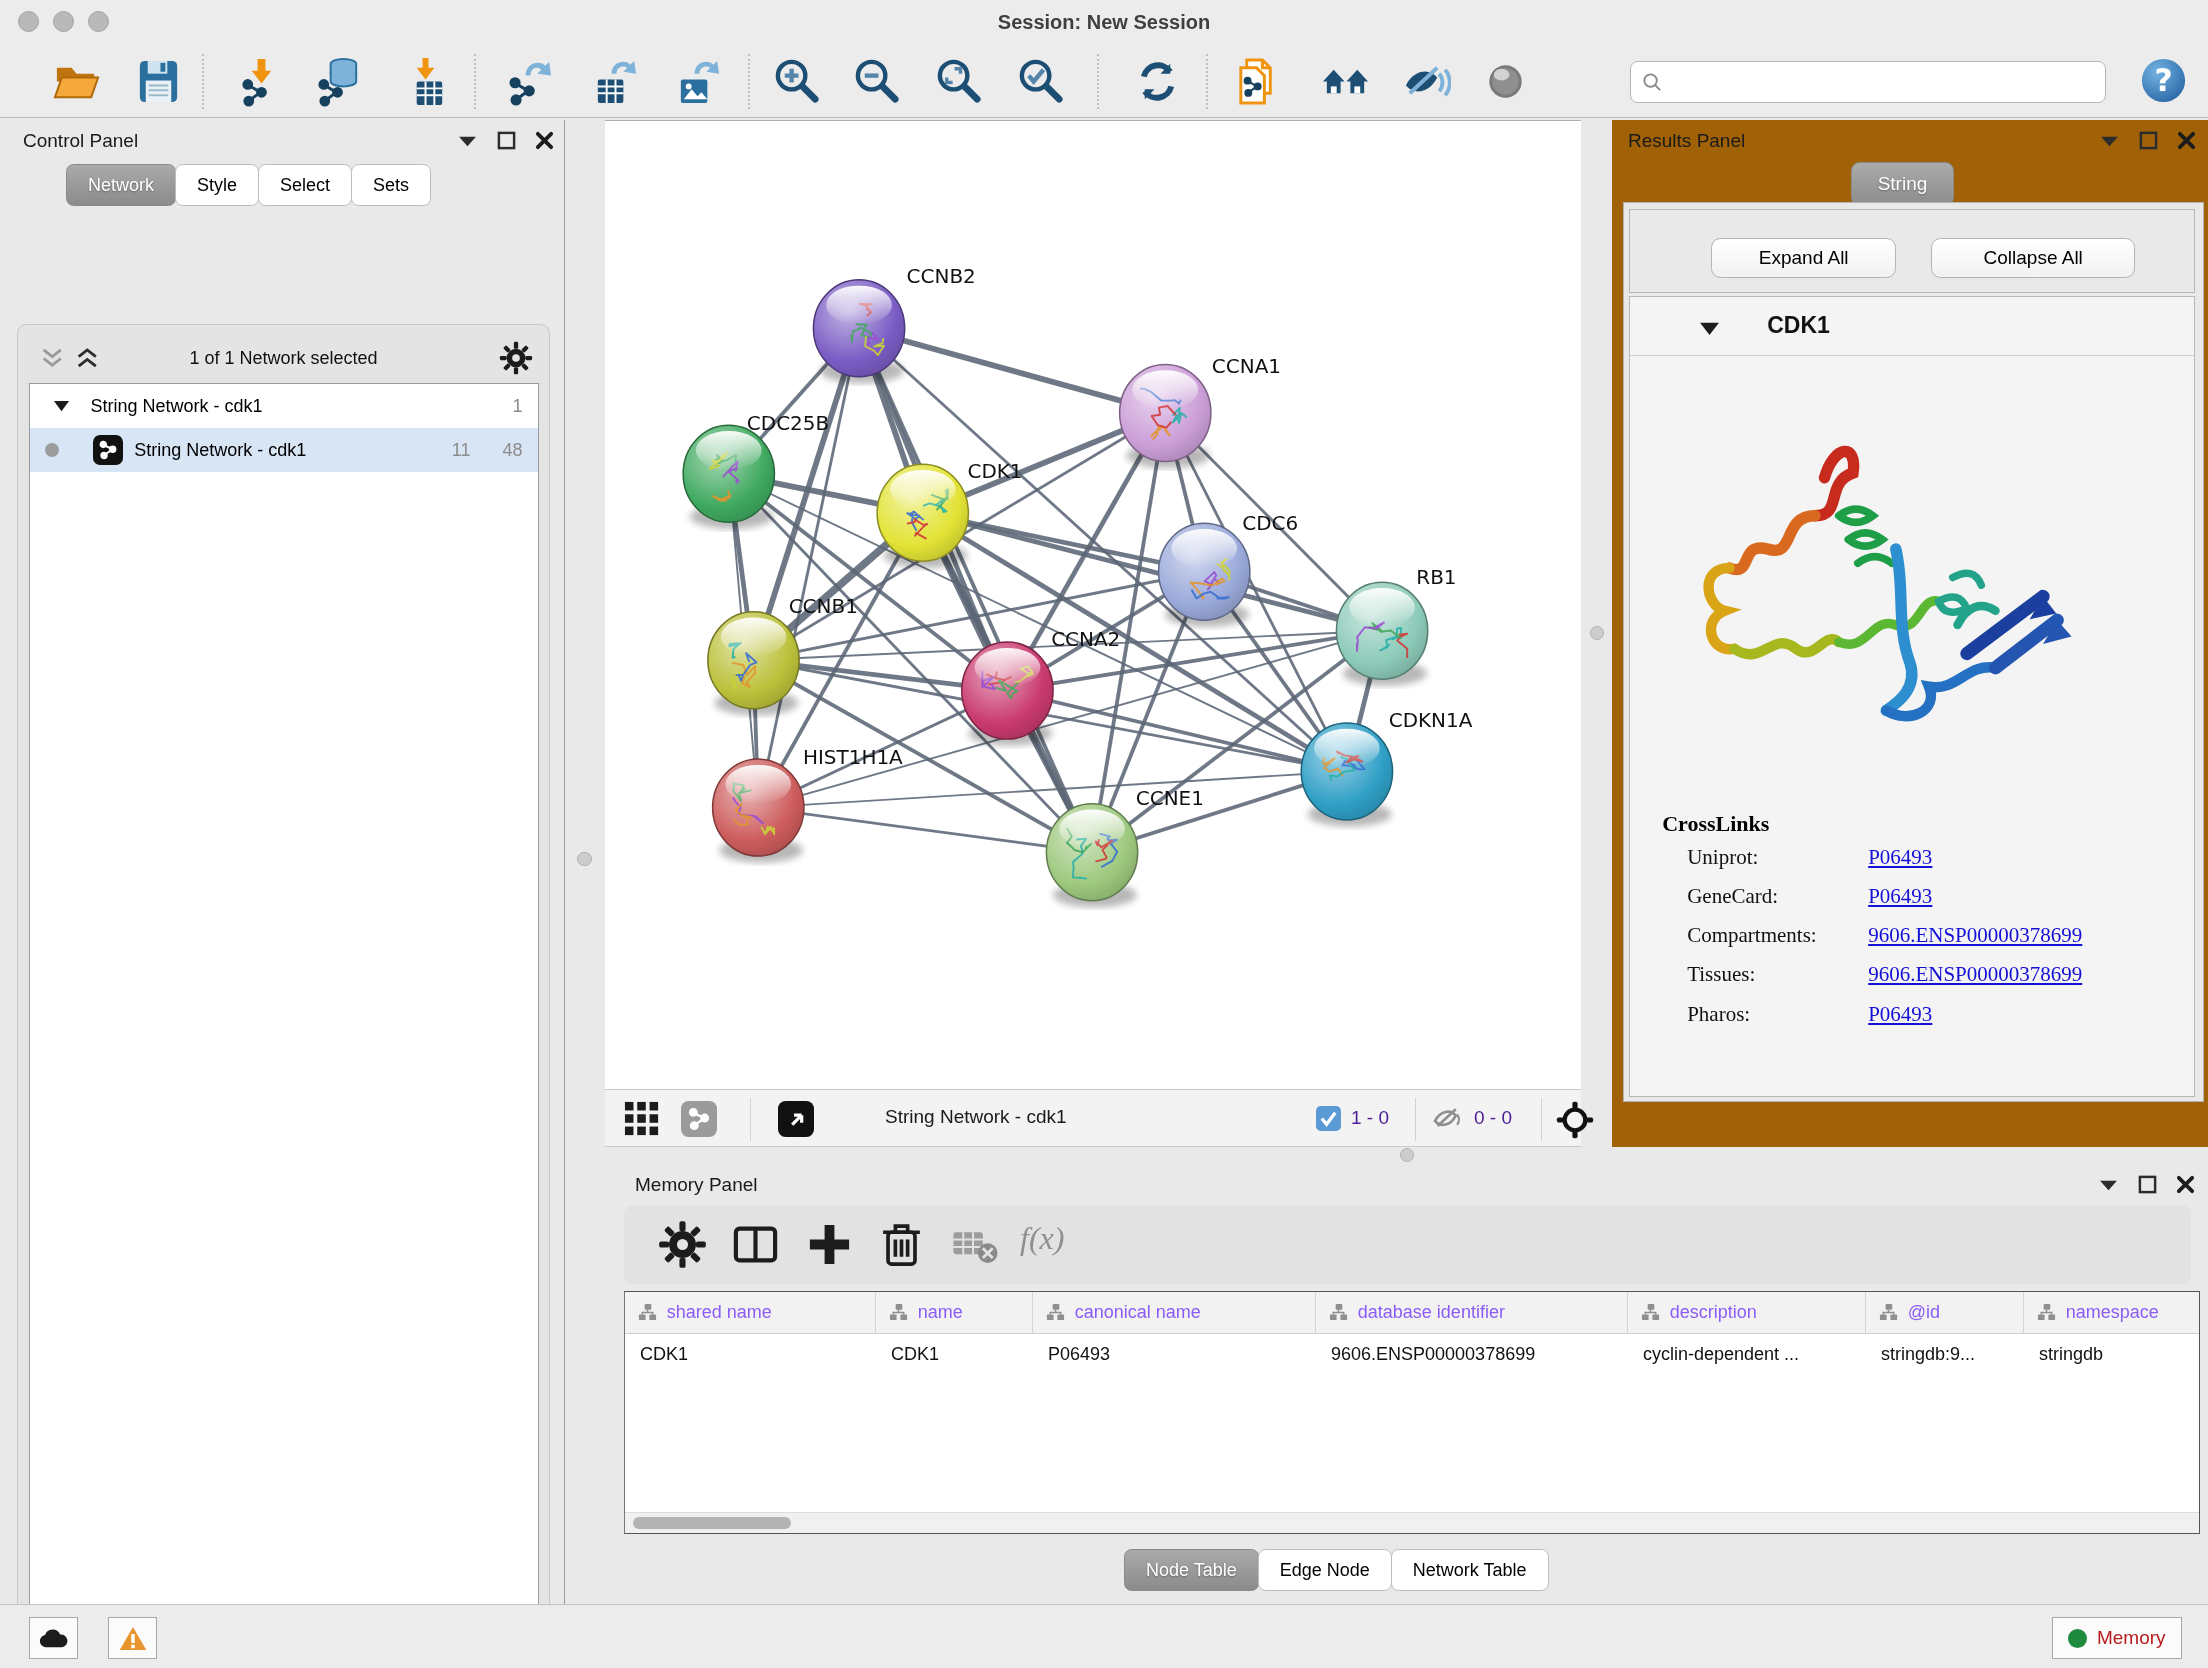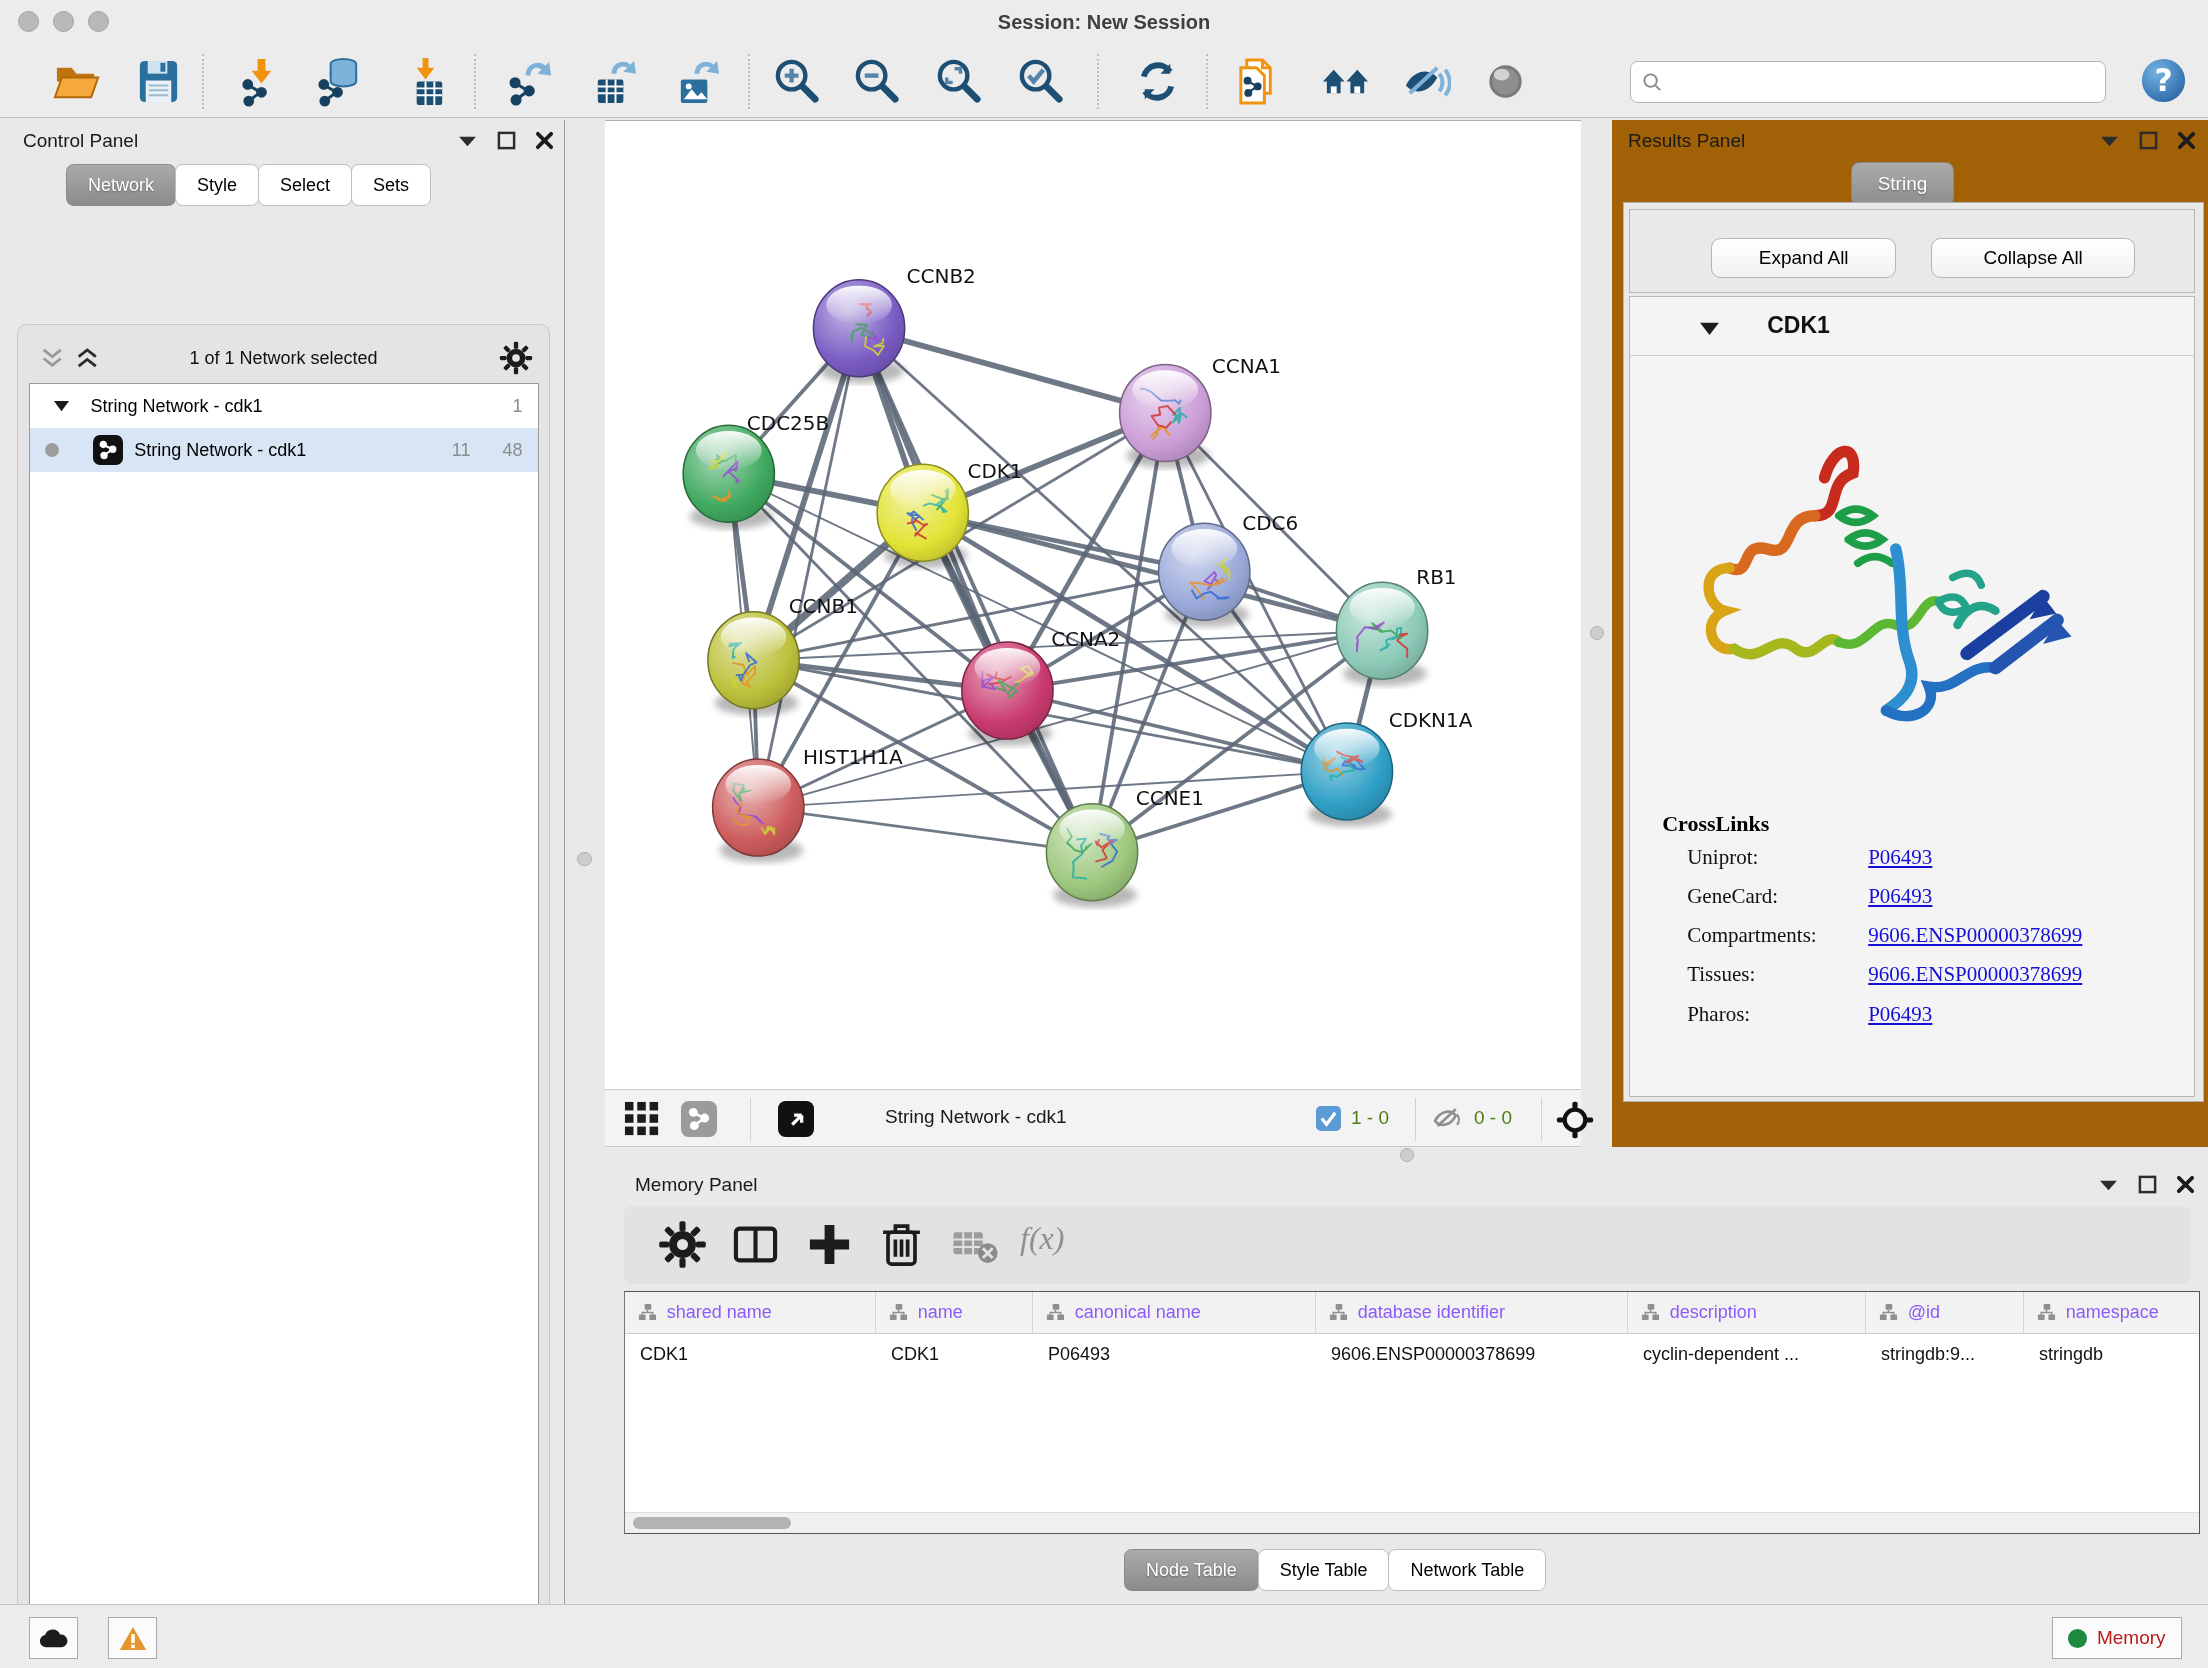--- a/index.html
+++ b/index.html
@@ -36,21 +36,21 @@
   .tree-row { height:44px; display:flex; align-items:center; font-size:18px; position:relative; }
   .tree-row.selected { background:#d8e5f5; }
   .tree-count { position:absolute; color:#8c8c8c; }
 
   
   #network-view { left:605px; top:120px; width:976px; height:969px; background:#fff; border-top:1px solid #b0b0b0; }
   #net-toolbar { left:605px; top:1089px; width:976px; height:58px; background:#f3f3f3;
                  border-top:1.9px solid #c9c9c9; border-bottom:1.9px solid #c9c9c9; }
   .ntb-sep { position:absolute; top:7.6px; height:43px; border-left:1.9px solid #d2d2d2; }
   #net-title { position:absolute; left:280px; top:16px; font-size:19px; color:#1a1a1a; }
-  .net-count { position:absolute; top:17px; font-size:19px; color:#4d7c0f; }
+  .net-count { position:absolute; top:17px; font-size:19px; color:#4c1d95; }
   #h-splitter { left:605px; top:1147px; width:1604px; height:17px; background:#e9e9e9; }
   .knob { position:absolute; width:14.3px; height:14.3px; border-radius:50%; background:#cdcdcd; border:1px solid #b0b0b0; }
   #left-gap { left:565px; top:120px; width:40px; height:1484px; background:#e9e9e9; }
   #right-gap { left:1581px; top:120px; width:31px; height:1027px; background:#e9e9e9; }
 
   
   #results-panel { left:1612px; top:120px; width:596px; height:1027px; background:#a16207; }
   #string-tab { position:absolute; left:239px; top:42px; width:103px; height:44px; border-radius:8.6px;
                 background:linear-gradient(#ababab,#8d8d8d); border:1px solid #8a8a8a; color:#fff;
                 font-size:19px; text-align:center; line-height:42px; text-shadow:0 1px 1.9px rgba(0,0,0,.35); cursor:pointer;}
@@ -828,21 +828,21 @@
           <div class="dt-cell" style="width: 158px;">stringdb:9...</div>
           <div class="dt-cell" style="width: 190px;">stringdb</div>
         </div>
       </div>
     <div id="dt-scroll">
       <div id="dt-thumb"></div>
     </div>
   </div>
   <div class="tabrow" id="tp-tabs">
       <div class="tab selected">Node Table</div>
-      <div class="tab">Style Table</div>
+      <div class="tab">Edge Node</div>
       <div class="tab">Network Table</div>
     </div>
 </div>
 
 <div id="status-bar" class="abs">
   <div class="sb-btn" style="left:28.5px;width:49px">
     <svg width="30" height="23" viewBox="0 0 34 24">
       <path d="M9 22a7 7 0 0 1-1-13.9A9 9 0 0 1 25 7.5 6.5 6.5 0 0 1 27 22z" fill="#1c1c1c"></path>
       </svg>
   </div>

